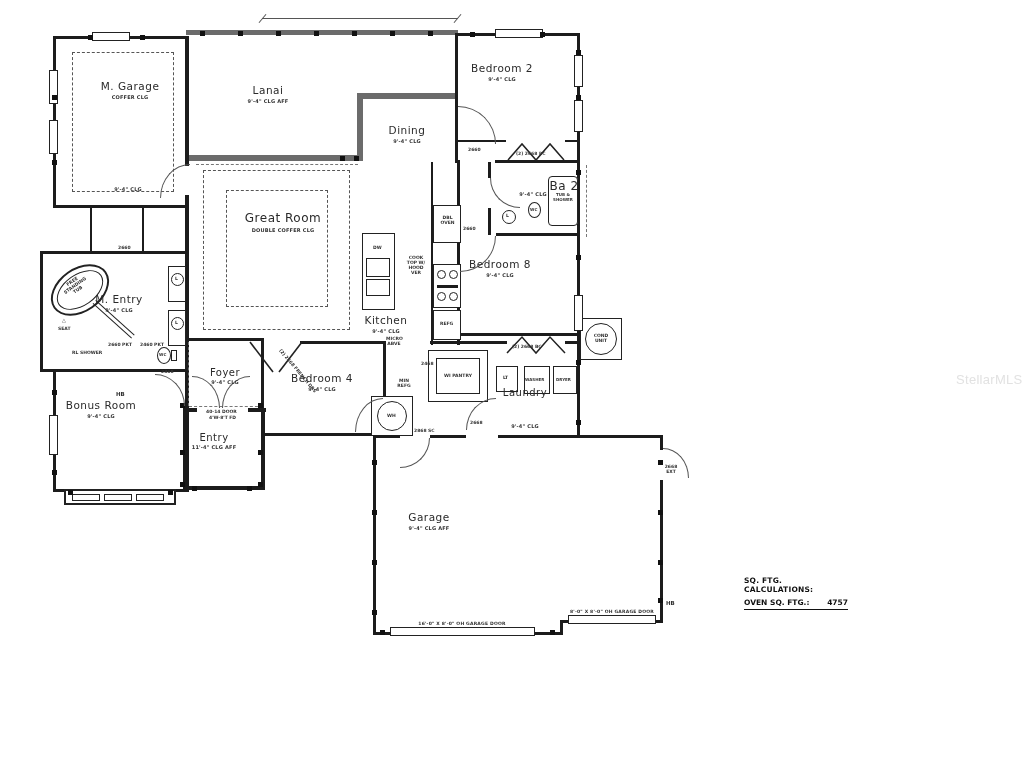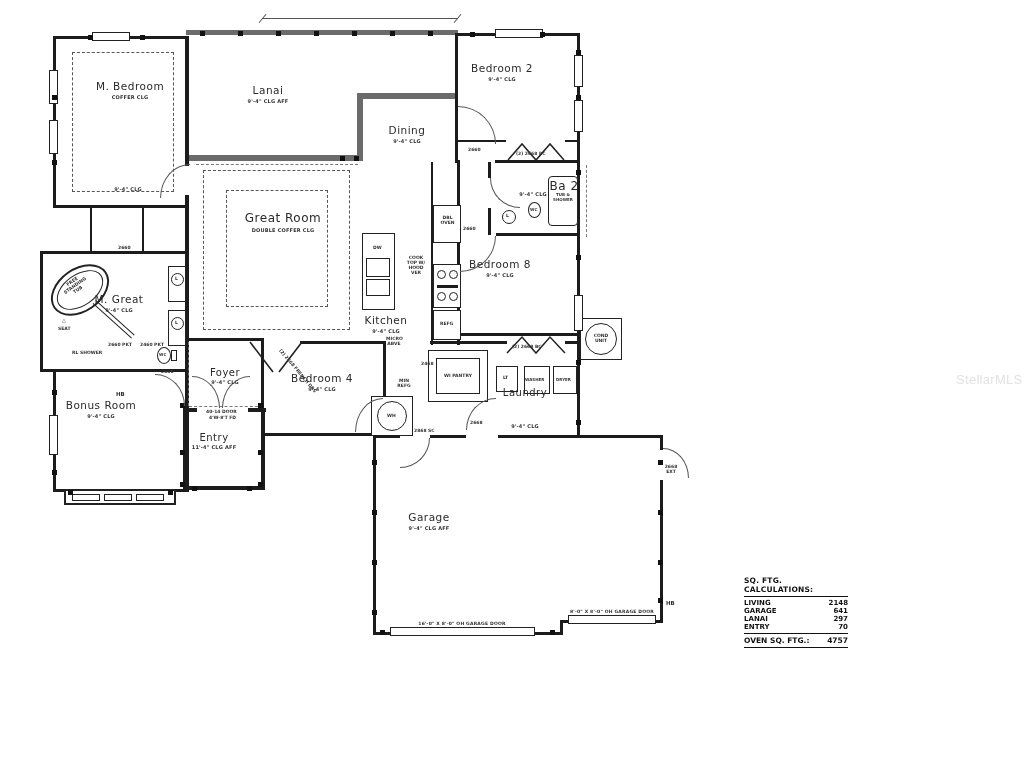--- a/index.html
+++ b/index.html
@@ -228,35 +228,35 @@
   </svg>
   <svg style="left:246px;top:334px" width="60" height="42" viewBox="0 0 60 42">
     <line x1="4" y1="8" x2="27" y2="38" stroke="#222" stroke-width="1.6"></line>
     <line x1="56" y1="8" x2="33" y2="38" stroke="#222" stroke-width="1.6"></line>
   </svg>
 
   <div class="dim" style="left:262px;top:18px;width:196px;height:1px"></div>
   <div class="dim" style="left:262px;top:13px;width:1px;height:11px;transform:rotate(40deg)"></div>
   <div class="dim" style="left:457px;top:13px;width:1px;height:11px;transform:rotate(40deg)"></div>
 
-  <div class="lbl" style="left:130px;top:80px">M. Bedroom</div>
+  <div class="lbl" style="left:130px;top:80px">M. Garage</div>
   <div class="sub" style="left:130px;top:94px">COFFER CLG</div>
   <div class="lbl" style="left:268px;top:84px">Lanai</div>
   <div class="sub" style="left:268px;top:98px">9'-4" CLG AFF</div>
   <div class="lbl" style="left:502px;top:62px">Bedroom 2</div>
   <div class="sub" style="left:502px;top:76px">9'-4" CLG</div>
   <div class="lbl" style="left:407px;top:124px">Dining</div>
   <div class="sub" style="left:407px;top:138px">9'-4" CLG</div>
   <div class="lbl" style="left:283px;top:211px;font-size:12px">Great Room</div>
   <div class="sub" style="left:283px;top:227px">DOUBLE COFFER CLG</div>
   <div class="lbl" style="left:564px;top:179px;font-size:12px">Ba 2</div>
   <div class="sub" style="left:533px;top:191px">9'-4" CLG</div>
   <div class="lbl" style="left:500px;top:258px">Bedroom 8</div>
   <div class="sub" style="left:500px;top:272px">9'-4" CLG</div>
-  <div class="lbl" style="left:119px;top:293px">M. Great</div>
+  <div class="lbl" style="left:119px;top:293px">M. Entry</div>
   <div class="sub" style="left:119px;top:307px">9'-4" CLG</div>
   <div class="lbl" style="left:386px;top:314px">Kitchen</div>
   <div class="sub" style="left:386px;top:328px">9'-4" CLG</div>
   <div class="lbl" style="left:322px;top:372px">Bedroom 4</div>
   <div class="sub" style="left:322px;top:386px">9'-4" CLG</div>
   <div class="lbl" style="left:101px;top:399px">Bonus Room</div>
   <div class="sub" style="left:101px;top:413px">9'-4" CLG</div>
   <div class="lbl" style="left:225px;top:367px;font-size:10px">Foyer</div>
   <div class="sub" style="left:225px;top:379px">9'-4" CLG</div>
   <div class="lbl" style="left:214px;top:432px;font-size:10px">Entry</div>
@@ -305,38 +305,20 @@
   <div class="annw" style="left:662px;top:464px;width:18px">2668 EXT</div>
   <div class="ann" style="left:206px;top:409px">40-14 DOOR</div>
   <div class="ann" style="left:209px;top:415px">4'W-8'T FD</div>
   <div class="ann" style="left:282px;top:348px;transform:rotate(50deg);transform-origin:left top">(2) 2668 FRENCH DRS</div>
   <div class="sub" style="left:128px;top:186px">9'-4" CLG</div>
   <div class="sub" style="left:462px;top:621px;font-size:4.5px">16'-0" X 8'-0" OH GARAGE DOOR</div>
   <div class="sub" style="left:612px;top:609px;font-size:4.5px">8'-0" X 8'-0" OH GARAGE DOOR</div>
 
   <div id="sqft">
     <div class="t">SQ. FTG. CALCULATIONS:</div>
-    <div class="rows">
-      <div class="row">
-        <span>LIVING</span>
-        <span>2148</span>
-      </div>
-      <div class="row">
-        <span>GARAGE</span>
-        <span>641</span>
-      </div>
-      <div class="row">
-        <span>LANAI</span>
-        <span>297</span>
-      </div>
-      <div class="row">
-        <span>ENTRY</span>
-        <span>70</span>
-      </div>
-    </div>
     <div class="tot">
       <span>OVEN SQ. FTG.:</span>
       <span>4757</span>
     </div>
   </div>
 
   <div id="wm">StellarMLS</div>
 
 </div>
 

